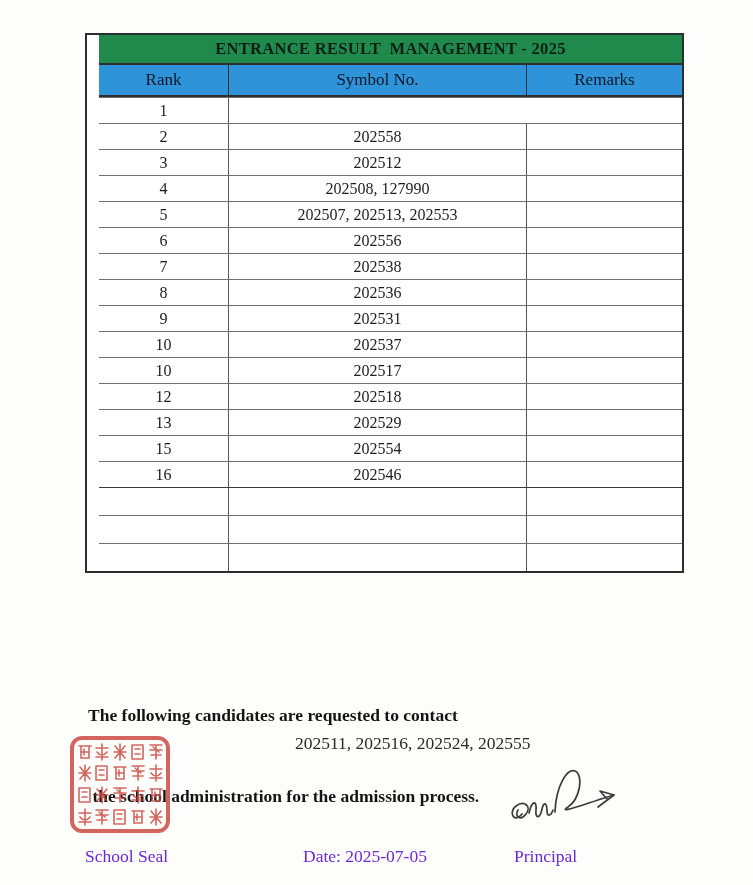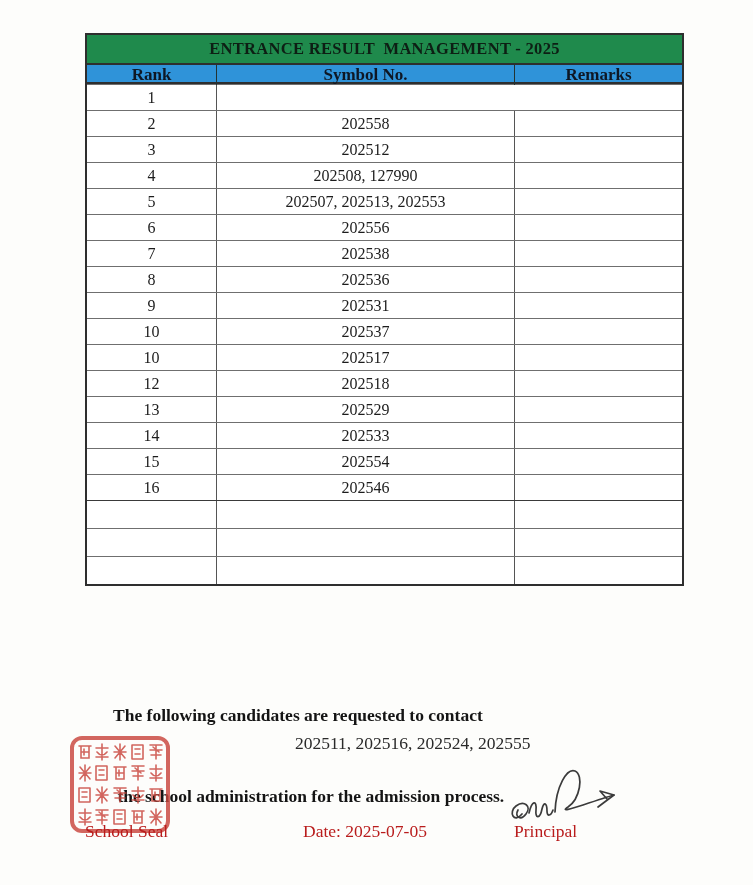--- a/index.html
+++ b/index.html
@@ -12,37 +12,38 @@
     overflow: hidden;
   }
 
   
   .result-table {
     position: absolute;
     left: 85px; top: 33px;
     width: 599px;
     border: 2px solid #2e2e2e;
     background: #fff;
+    padding-left: 12px;
   }
   .title-bar {
     height: 30px;
     display: flex; align-items: center; justify-content: center;
     font-weight: bold;
     font-size: 16.5px;
     letter-spacing: 0.3px;
     white-space: pre;
     color: #0d1f14;
     border-bottom: 2px solid #2e2e2e;
   }
   .header-row {
     display: grid;
     grid-template-columns: 130px 298px 1fr;
-    height: 19px;
+    height: 32px;
     border-bottom: 2px solid #2e2e2e;
-    font-weight: bold;
+    font-weight: normal;
     font-size: 17px;
     color: #0e1724;
   }
   .header-row .hcell {
     display: flex; align-items: center; justify-content: center;
   }
   .header-row .hcell:not(:last-child) { border-right: 1.5px solid #233; }
   .row {
     display: grid;
     grid-template-columns: 130px 298px 1fr;
@@ -61,21 +62,20 @@
 
   
   .note {
     position: absolute;
     left: 88px; top: 648px;
     font-weight: bold;
     font-size: 17.5px;
     line-height: 27px;
     white-space: pre;
     color: #141414;
-    margin-left: 25px;
   }
 
   
   .contact-symbols {
     position: absolute;
     left: 267px; top: 733px;
     font-size: 17.5px;
     color: #2a2a2a;
     margin-left: 28px;
   }
@@ -88,23 +88,23 @@
   }
   .signature {
     position: absolute;
     left: 508px; top: 766px;
     width: 112px; height: 68px;
   }
 
   
   .footer-label {
     position: absolute;
-    top: 821px;
+    top: 846px;
     font-size: 17.5px;
-    color: #b91c1c;
+    color: #6d28d9;
   }
   .label-seal { left: 85px; }
   .label-date { left: 303px; }
   .label-principal { left: 514px; }
 </style>
 </head>
 <body>
 
 <div class="result-table">
 
@@ -171,25 +171,20 @@
     <div class="cell"></div>
   </div>
   <div class="row">
     <div class="cell">12</div>
     <div class="cell">202518</div>
     <div class="cell"></div>
   </div>
   <div class="row">
     <div class="cell">13</div>
     <div class="cell">202529</div>
-    <div class="cell"></div>
-  </div>
-  <div class="row">
-    <div class="cell">14</div>
-    <div class="cell">202533</div>
     <div class="cell"></div>
   </div>
   <div class="row">
     <div class="cell">15</div>
     <div class="cell">202554</div>
     <div class="cell"></div>
   </div>
   <div class="row">
     <div class="cell">16</div>
     <div class="cell">202546</div>

